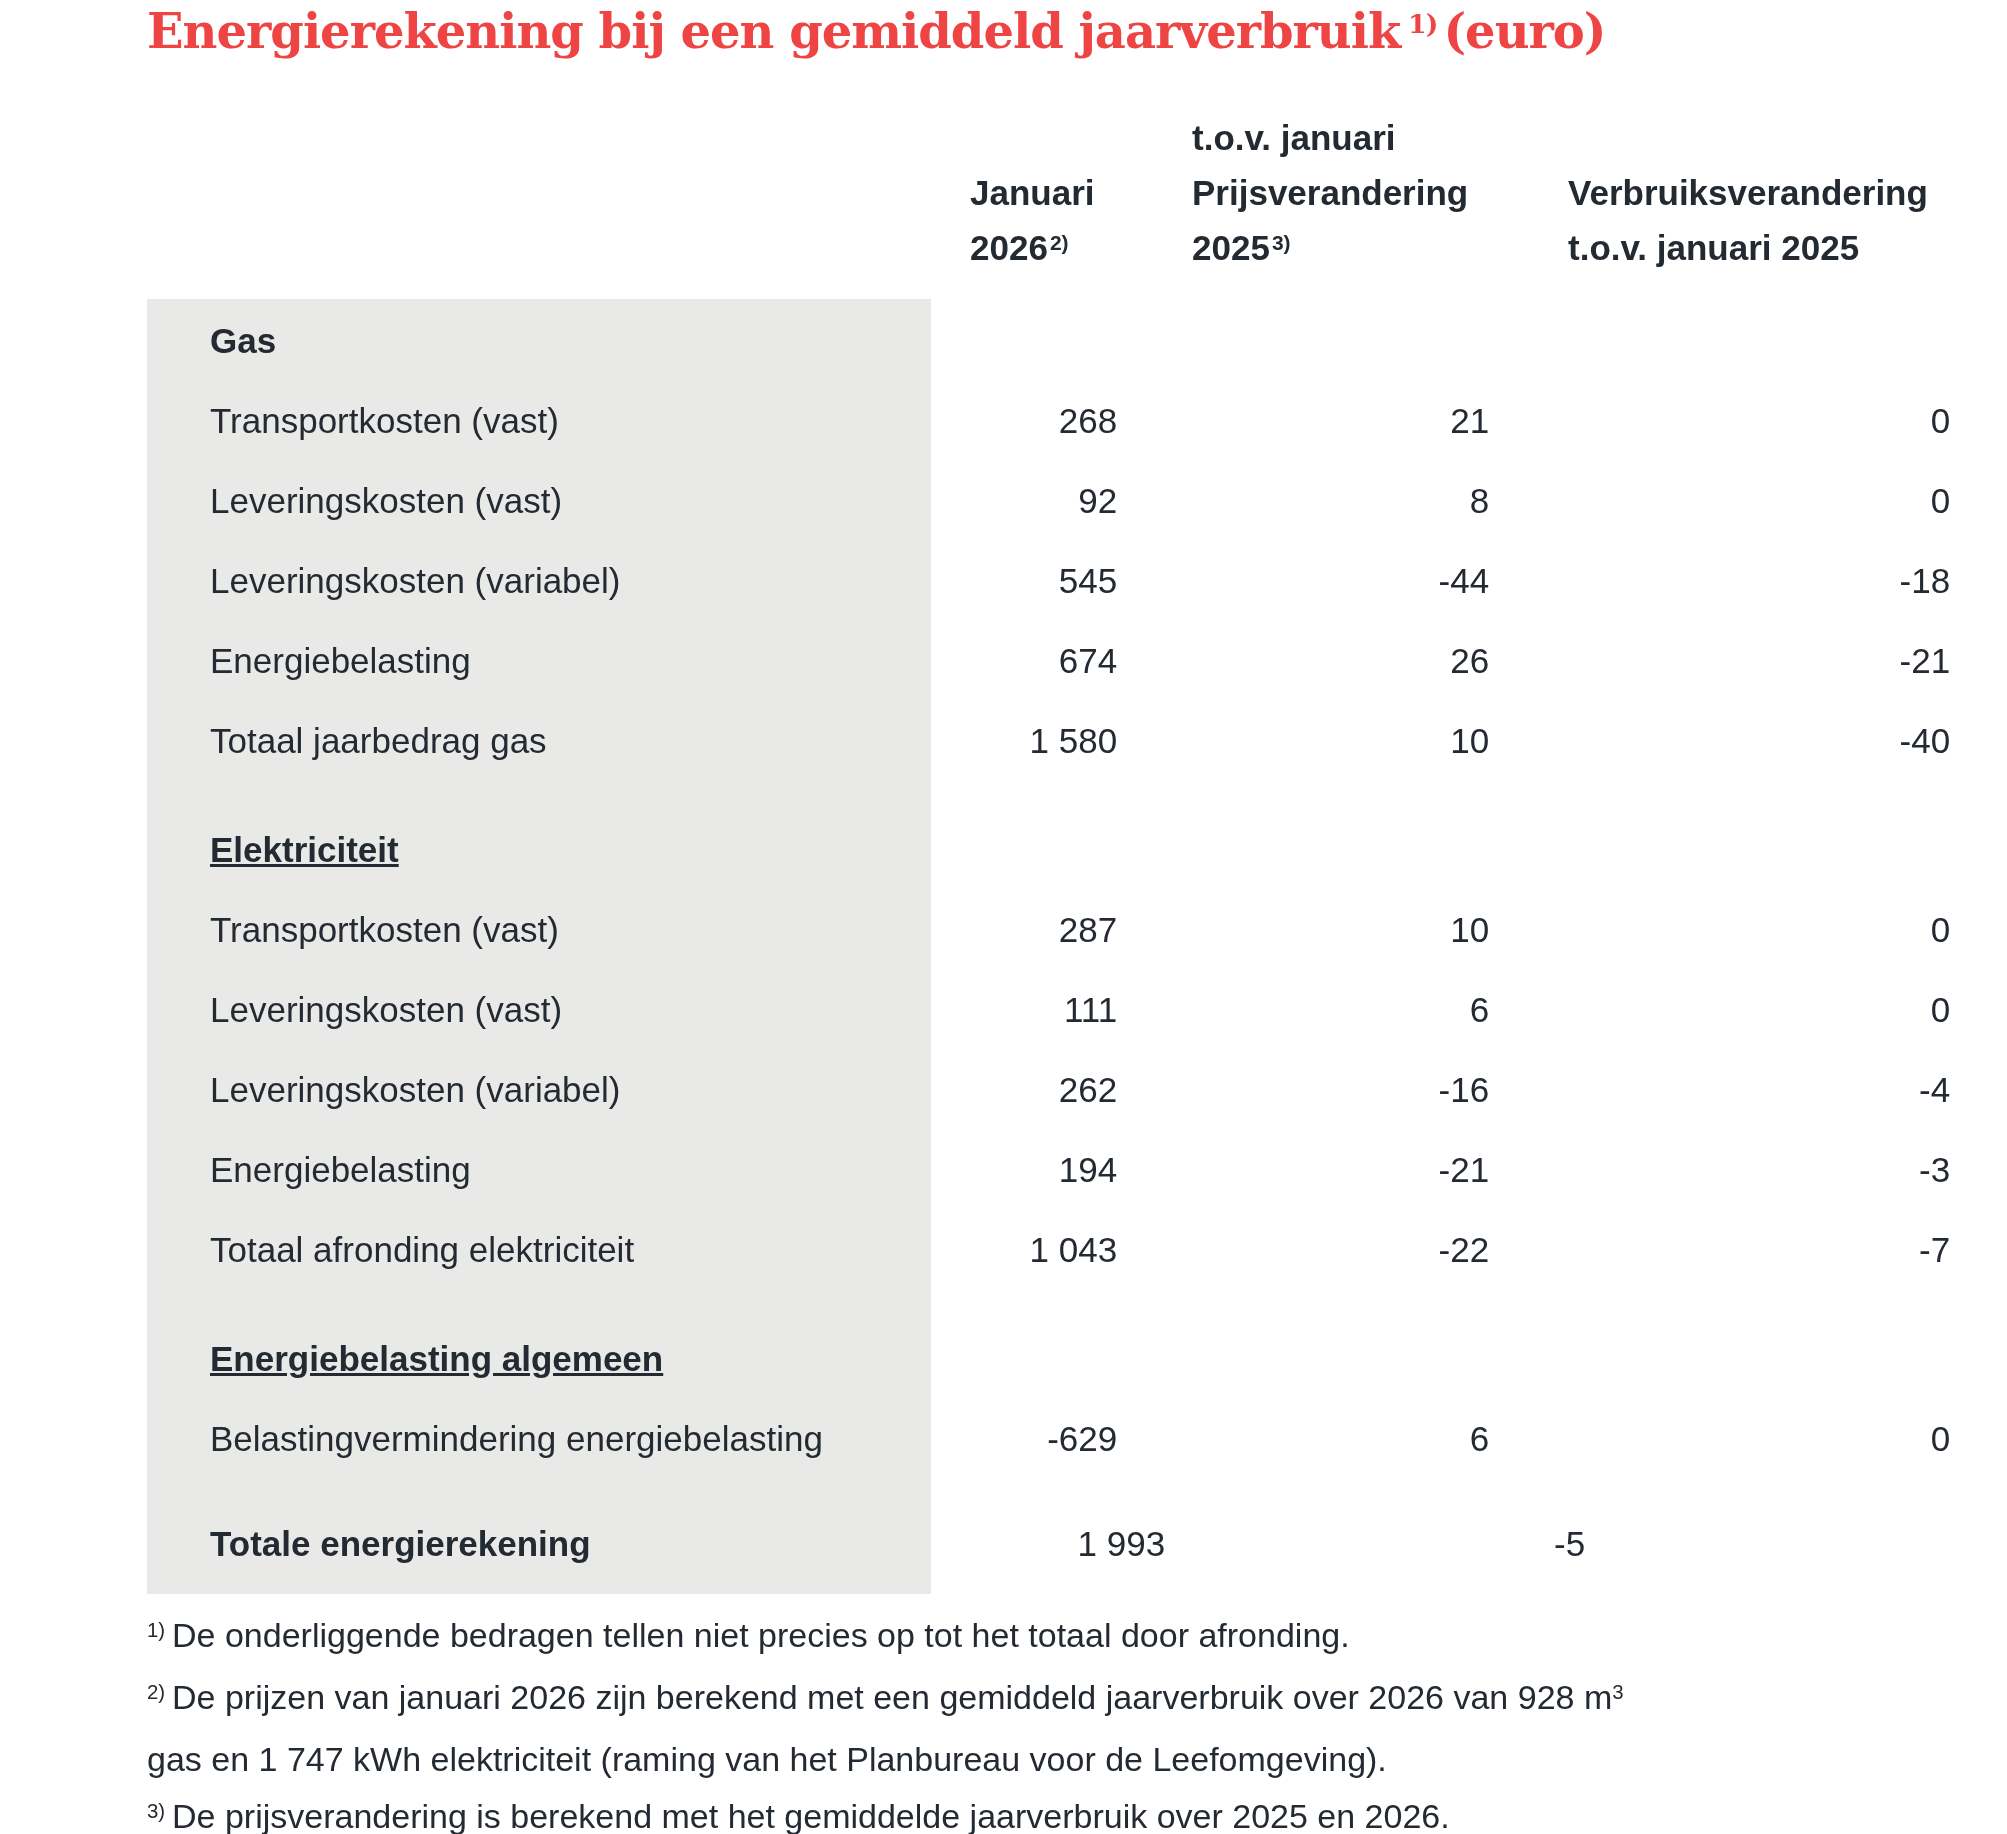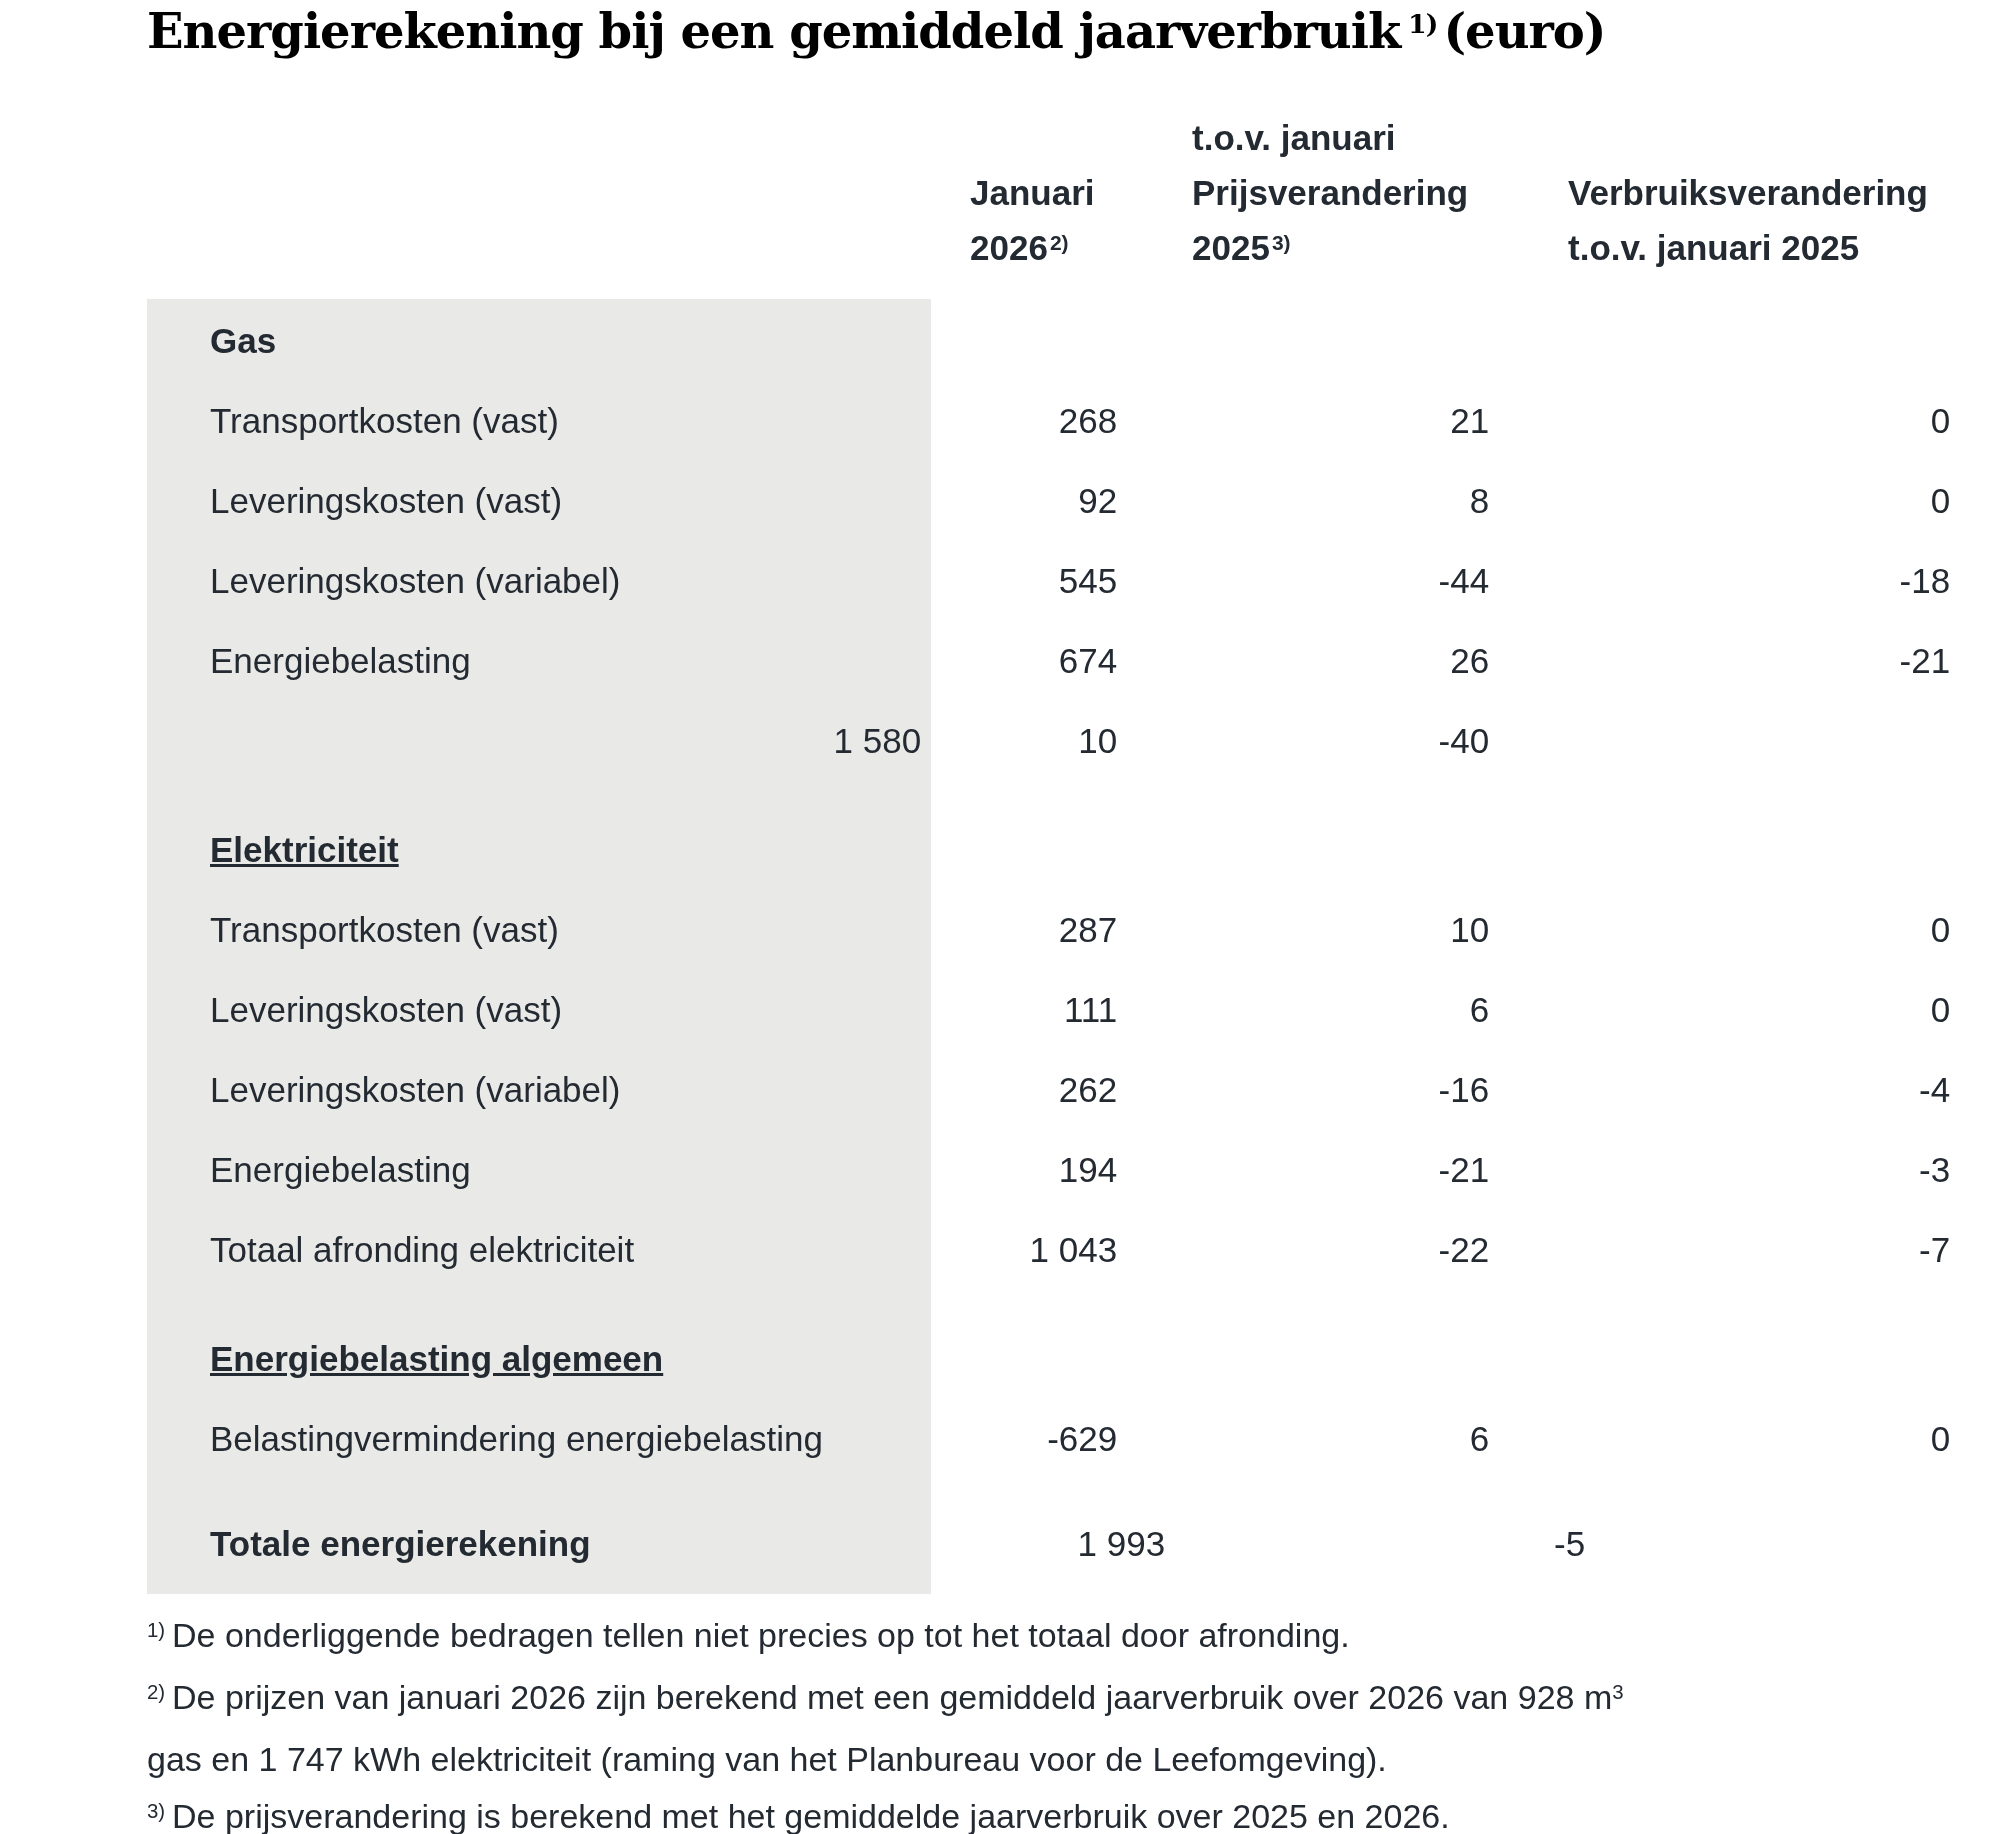--- a/index.html
+++ b/index.html
@@ -7,21 +7,21 @@
     position:relative; width:2007px; height:1835px;
     background:#ffffff; overflow:hidden;
     font-family:"Liberation Sans", sans-serif;
     color:#242a32;
   }
   
   .title {
     position:absolute; left:147px; top:0px; margin:0;
     font-family:"DejaVu Serif", serif;
     font-size:48px; line-height:63px; font-weight:700;
-    letter-spacing:-1px; color:#000000; white-space:nowrap;
+    letter-spacing:-1px; color:#ef4444; white-space:nowrap;
   }
   .title .sup-t { font-size:0.56em; position:relative; top:-0.55em; margin-left:7.8px; margin-right:5.9px; }
 
   
   .gray-panel {
     position:absolute; left:147px; top:299px; width:784px; height:1295px;
     background:#e9e9e7;
   }
 
   
@@ -106,20 +106,21 @@
         <div class="cell num">-44</div>
         <div class="cell num">-18</div>
       </div>
       <div class="grid-row row">
         <div class="cell label">Energiebelasting</div>
         <div class="cell num">674</div>
         <div class="cell num">26</div>
         <div class="cell num">-21</div>
       </div>
       <div class="grid-row row">
+        <div class="cell label">Totaal jaarbedrag gas</div>
         <div class="cell num">1 580</div>
         <div class="cell num">10</div>
         <div class="cell num">-40</div>
       </div>
 
       <div class="grid-row row section sec-gap">
         <div class="cell label">Elektriciteit</div>
         <div class="cell num"></div>
           <div class="cell num"></div>
           <div class="cell num"></div>

